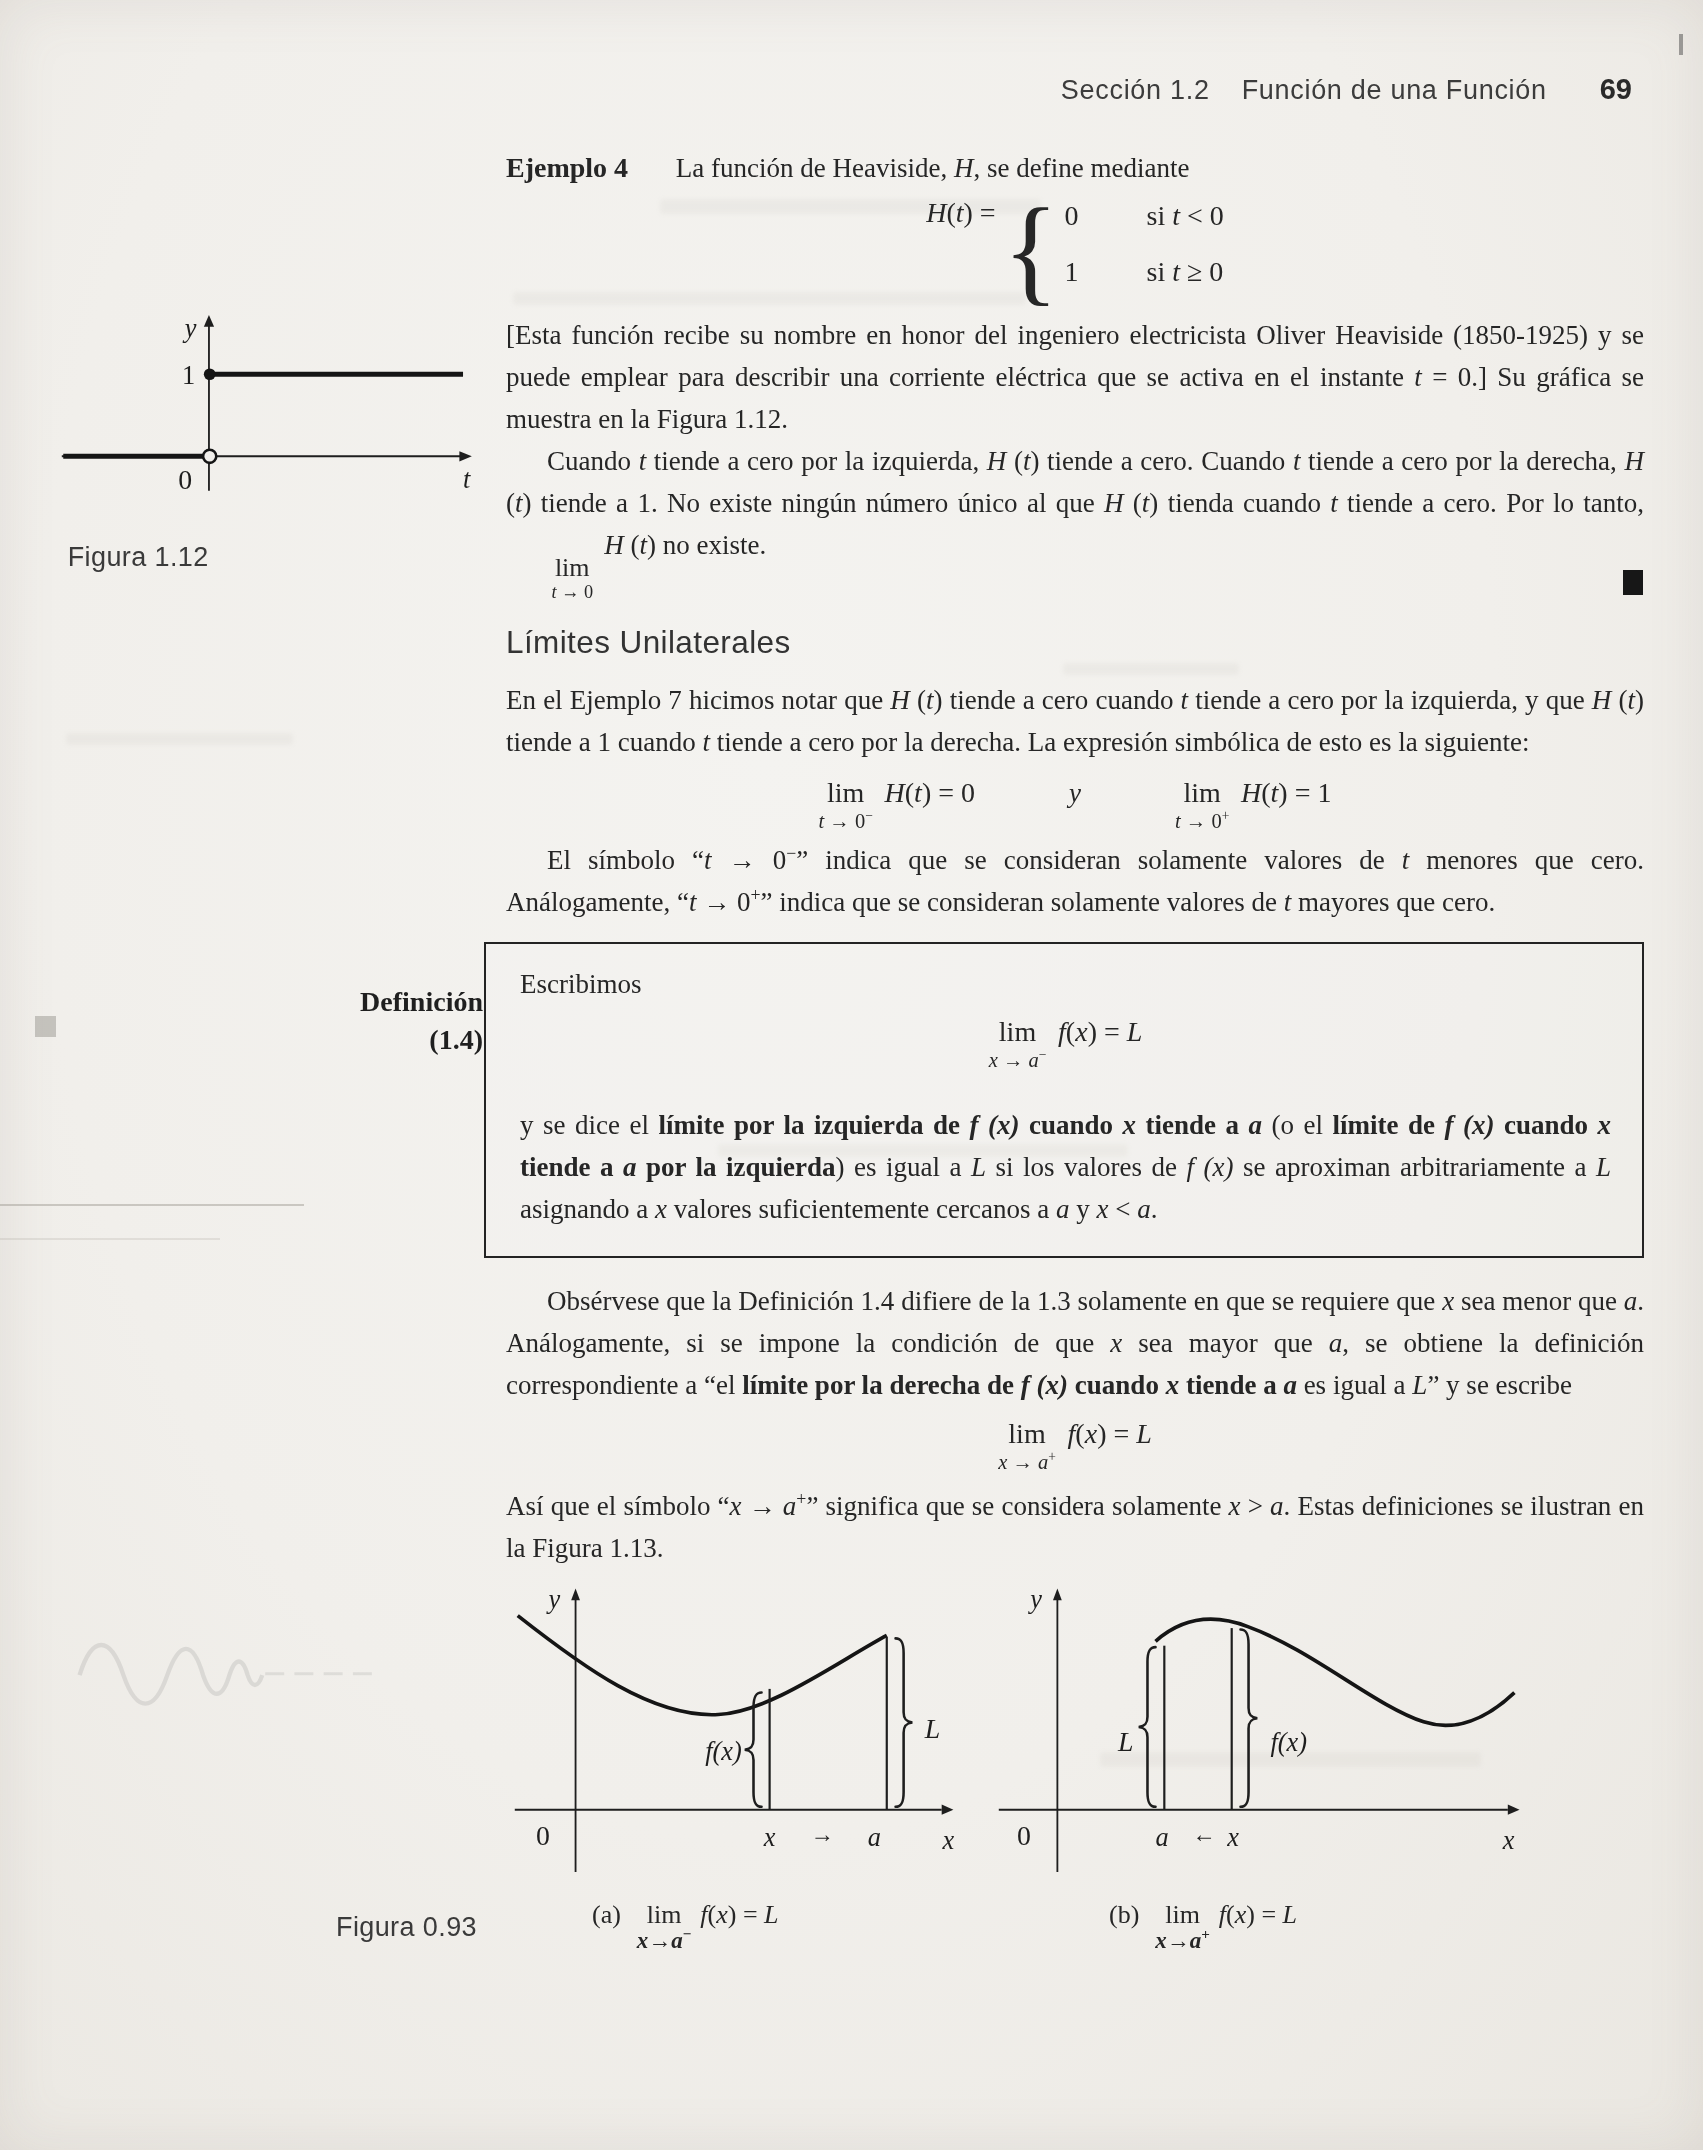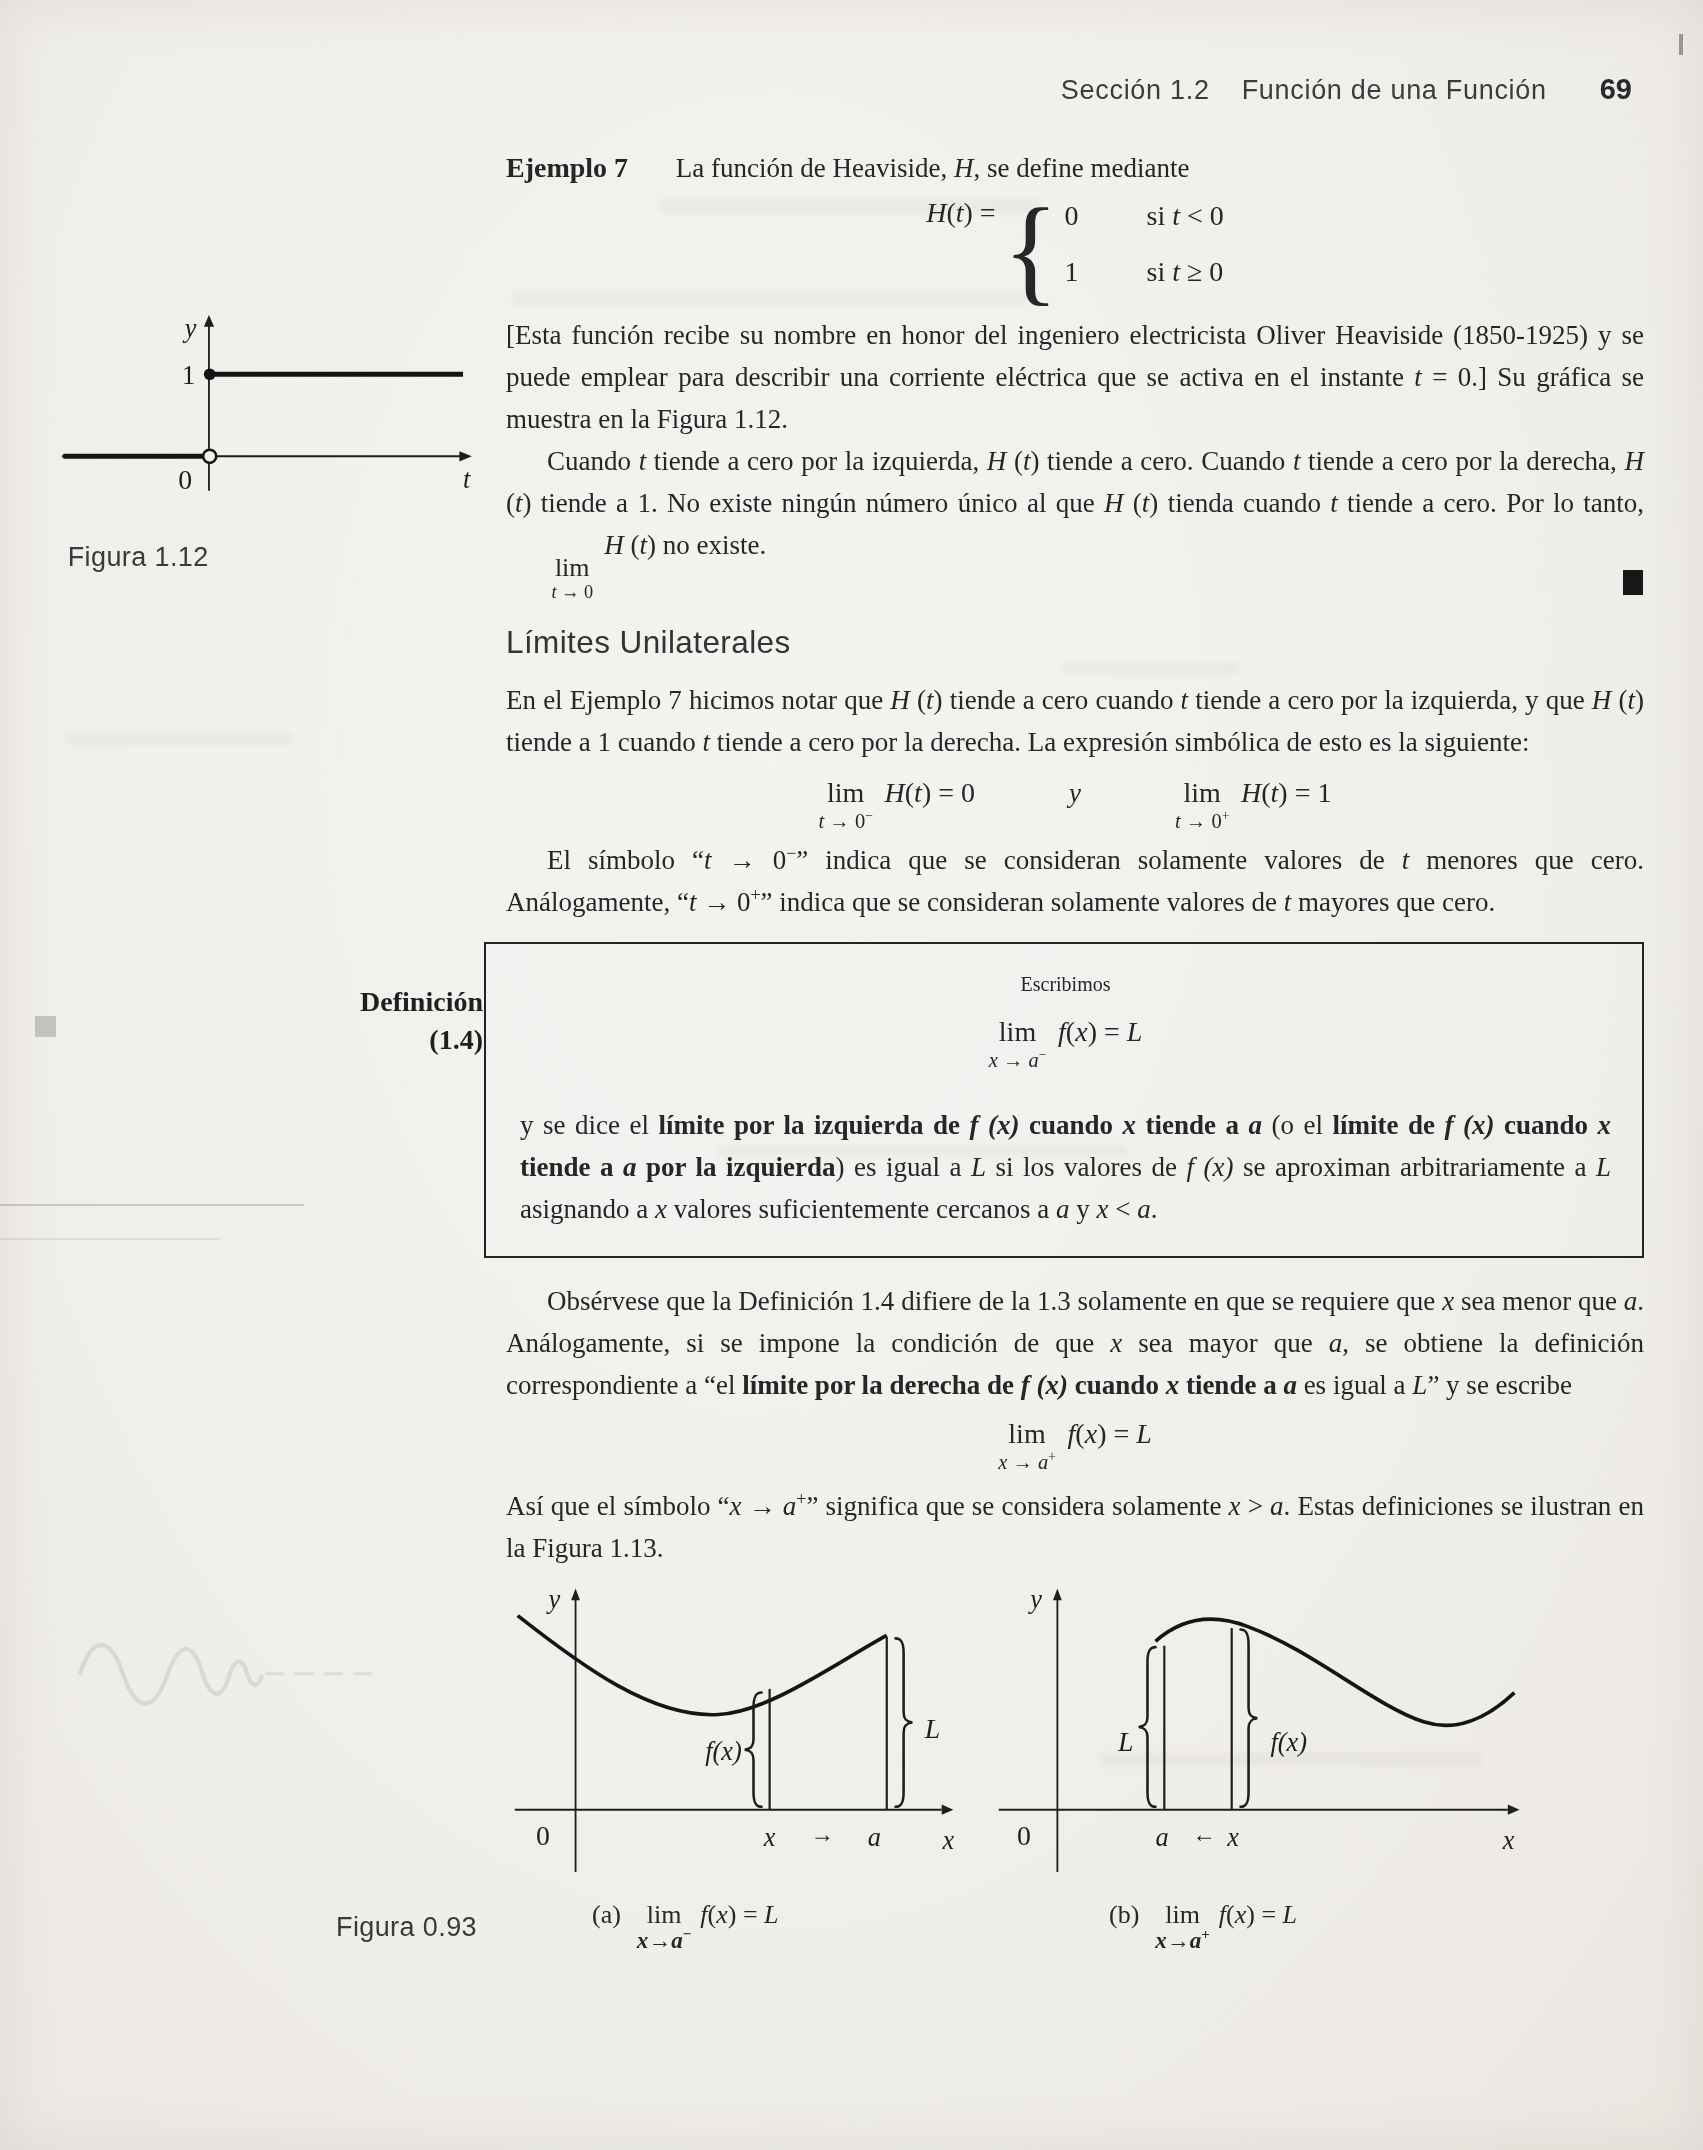--- a/index.html
+++ b/index.html
@@ -49,21 +49,21 @@
               line-height:1;margin:0 4.4px;}
   .inline-lim .w{font-size:26px;line-height:28px;}
   .inline-lim .s{font-size:18.3px;line-height:20px;white-space:nowrap;}
   .rel{position:relative;}
   .eop{position:absolute;right:1.5px;bottom:7.3px;width:20px;height:25px;background:#171717;}
   
   .def-wrap{position:relative;margin:19px 0 22px 0;}
   .def-label{position:absolute;left:-189px;top:41px;width:166px;text-align:right;
              font-weight:bold;font-size:28px;line-height:38px;color:#1f1f1f;}
   .def-box{border:2.9px solid #232323;margin-left:-22px;padding:19px 31px 26px 34px;background:rgba(255,255,255,.06);}
-  .def-intro{font-size:20px;line-height:42px;text-align:center;}
+  .def-intro{font-size:27px;line-height:42px;text-align:left;}
   
   .fig12{position:absolute;left:53px;top:306px;width:432px;}
   .figcap{font-family:"Liberation Sans", sans-serif;font-size:27px;color:#3a3a3a;
           padding-left:14.7px;margin-top:13px;letter-spacing:0.4px;}
   
   .fig13{position:relative;margin-top:5.9px;height:425px;text-align:left;}
   .fig13 svg{position:absolute;top:0;}
   .g-a{left:0;} .g-b{left:484px;}
   .f13-name{position:absolute;left:-170px;top:331px;font-family:"Liberation Sans", sans-serif;
             font-size:27px;color:#3a3a3a;letter-spacing:0.4px;}
@@ -121,21 +121,21 @@
       <text x="194" y="106" text-anchor="end" font-size="36">1</text>
       <text x="190" y="250" text-anchor="end" font-size="38">0</text>
       <text x="560" y="248" font-size="36" font-style="italic">t</text>
     </svg>
     <div class="figcap">Figura 1.12</div>
   </div>
 
   <div class="column">
 
     <p class="para" style="text-align:left;">
-      <span class="ex-label">Ejemplo 7</span>
+      <span class="ex-label">Ejemplo 4</span>
       <span><span class="">La función de Heaviside, </span><span class="it">H</span><span class="">, se define mediante</span></span>
     </p>
 
     <div class="piecewise">
       <span class="pw-lhs"><span class="it">H</span><span class="">(</span><span class="it">t</span><span class="">) = </span></span>
       <span class="pw-brace">{</span>
       <span class="pw-rows">
         <span class="pw-row">
           <span class="pw-val">0</span>
           <span><span class="">si </span><span class="it">t</span><span class=""> &lt; 0</span></span>

